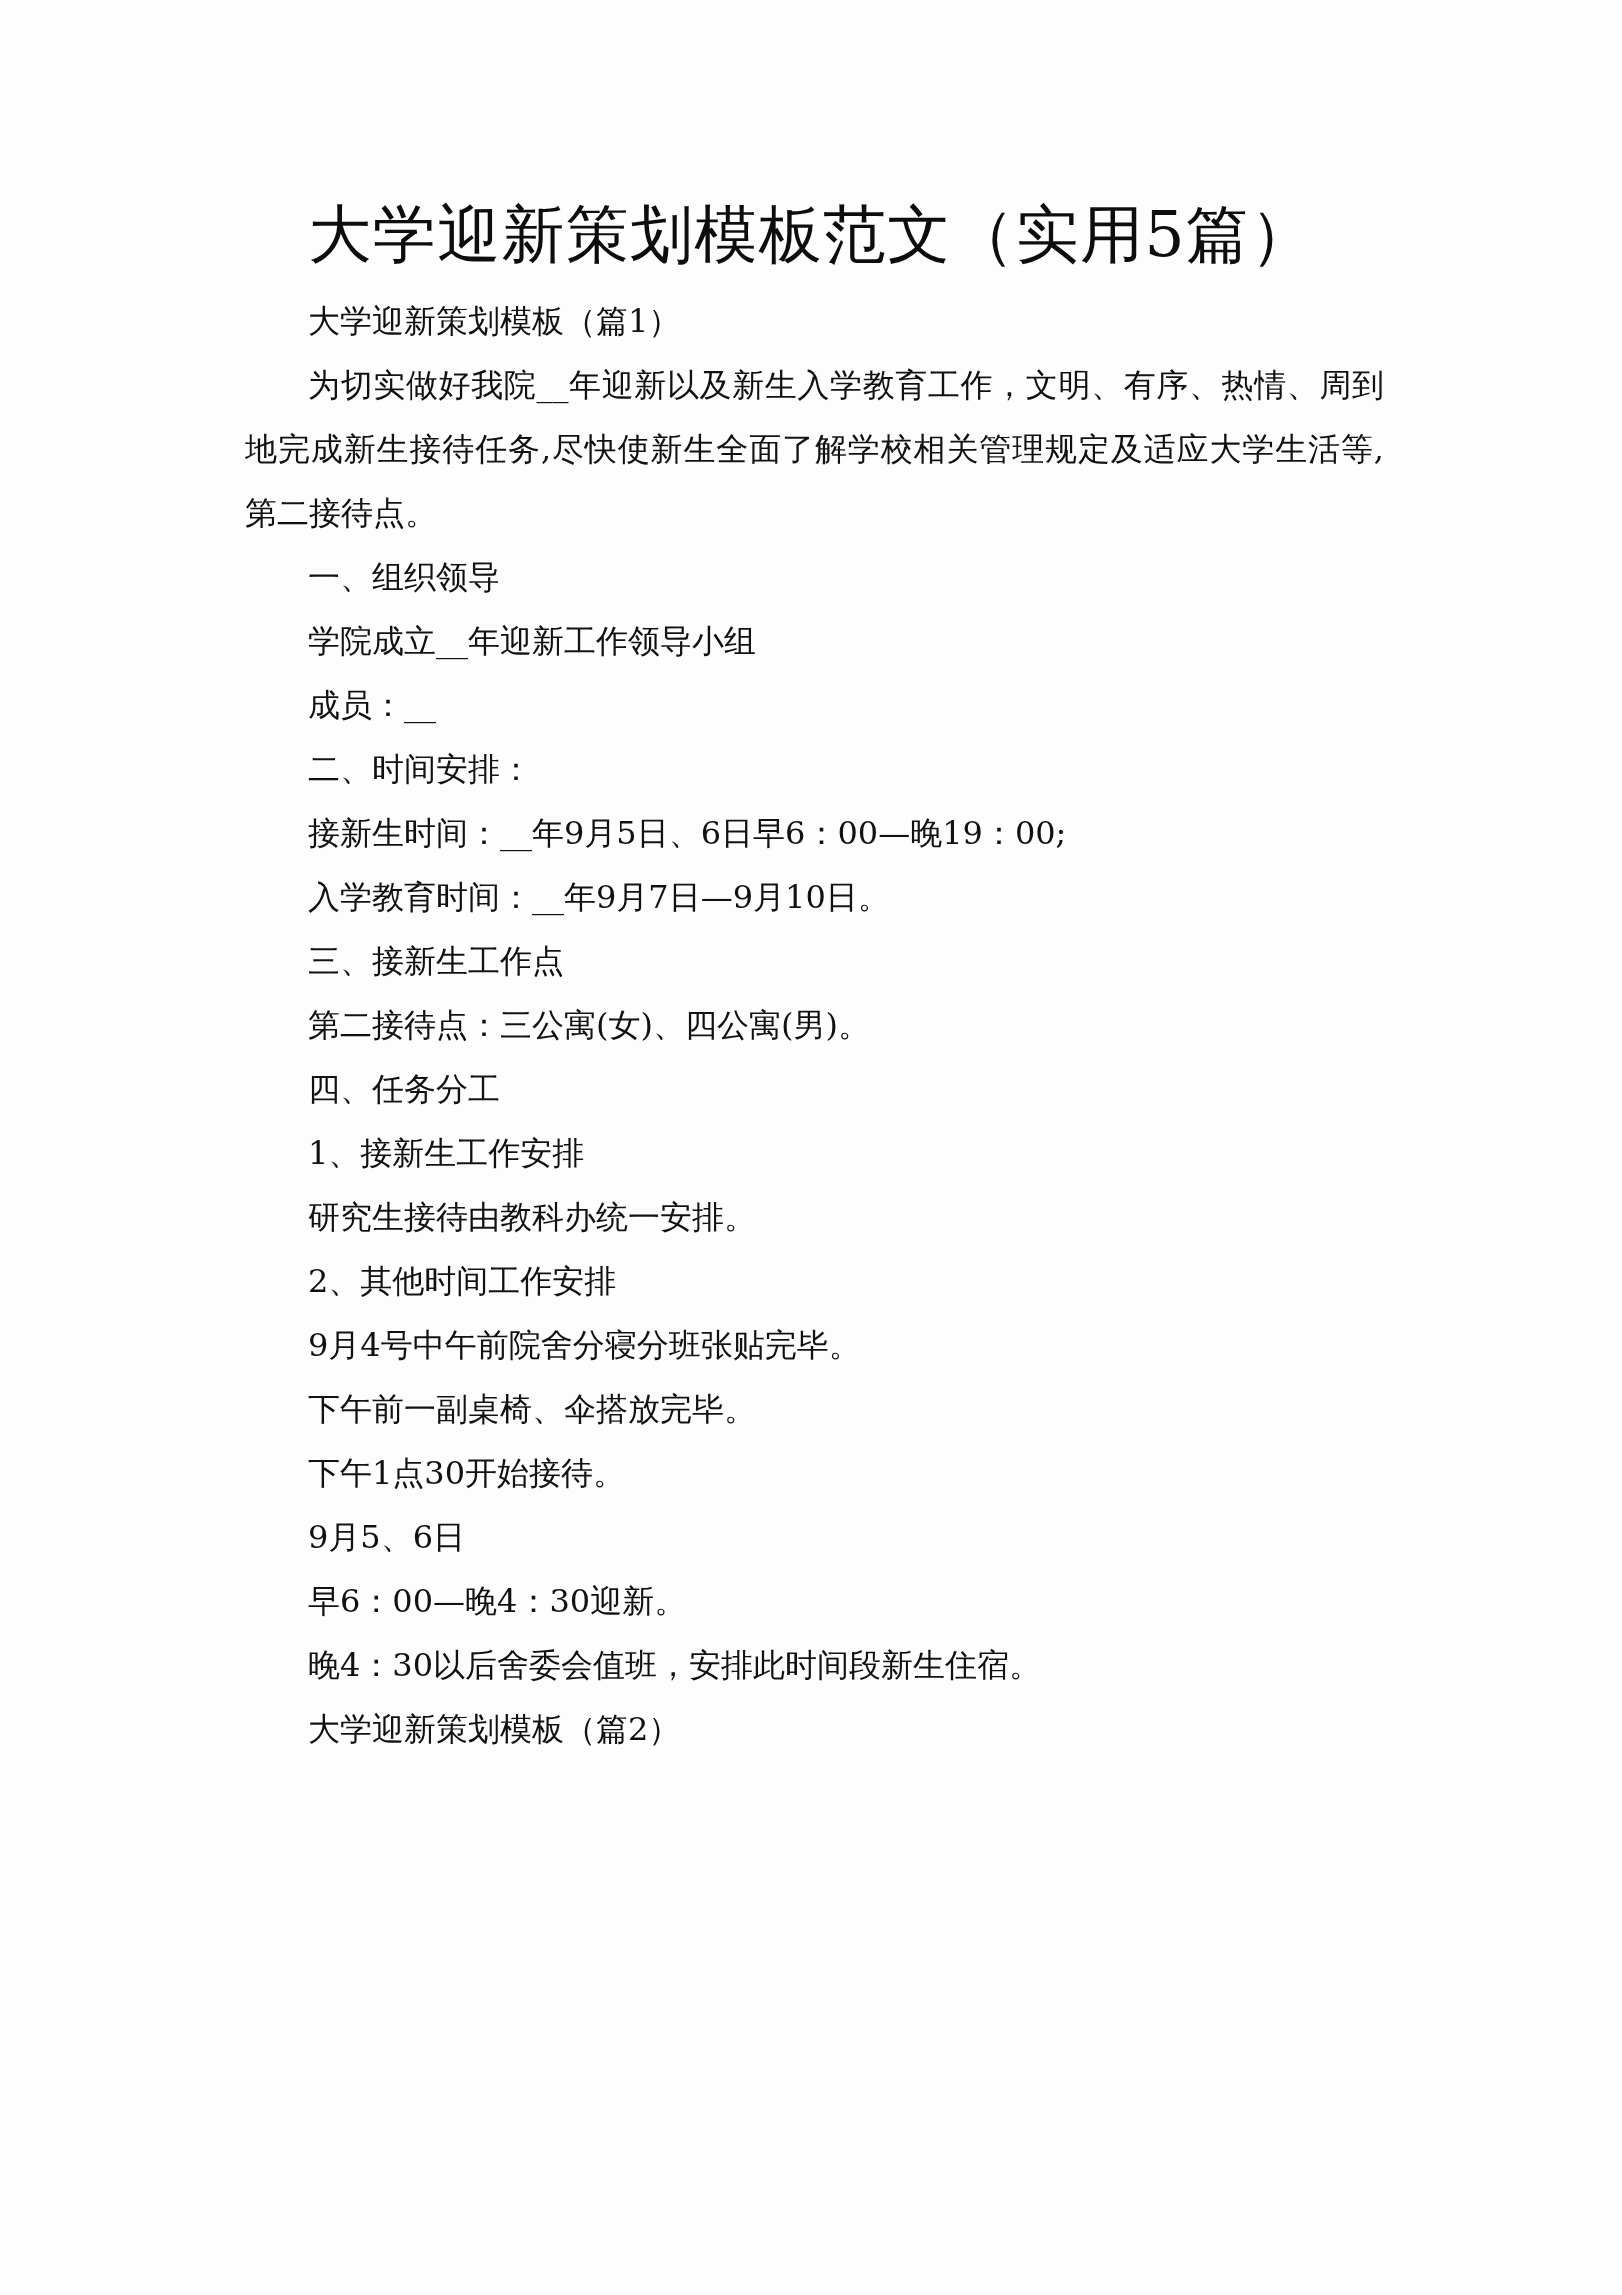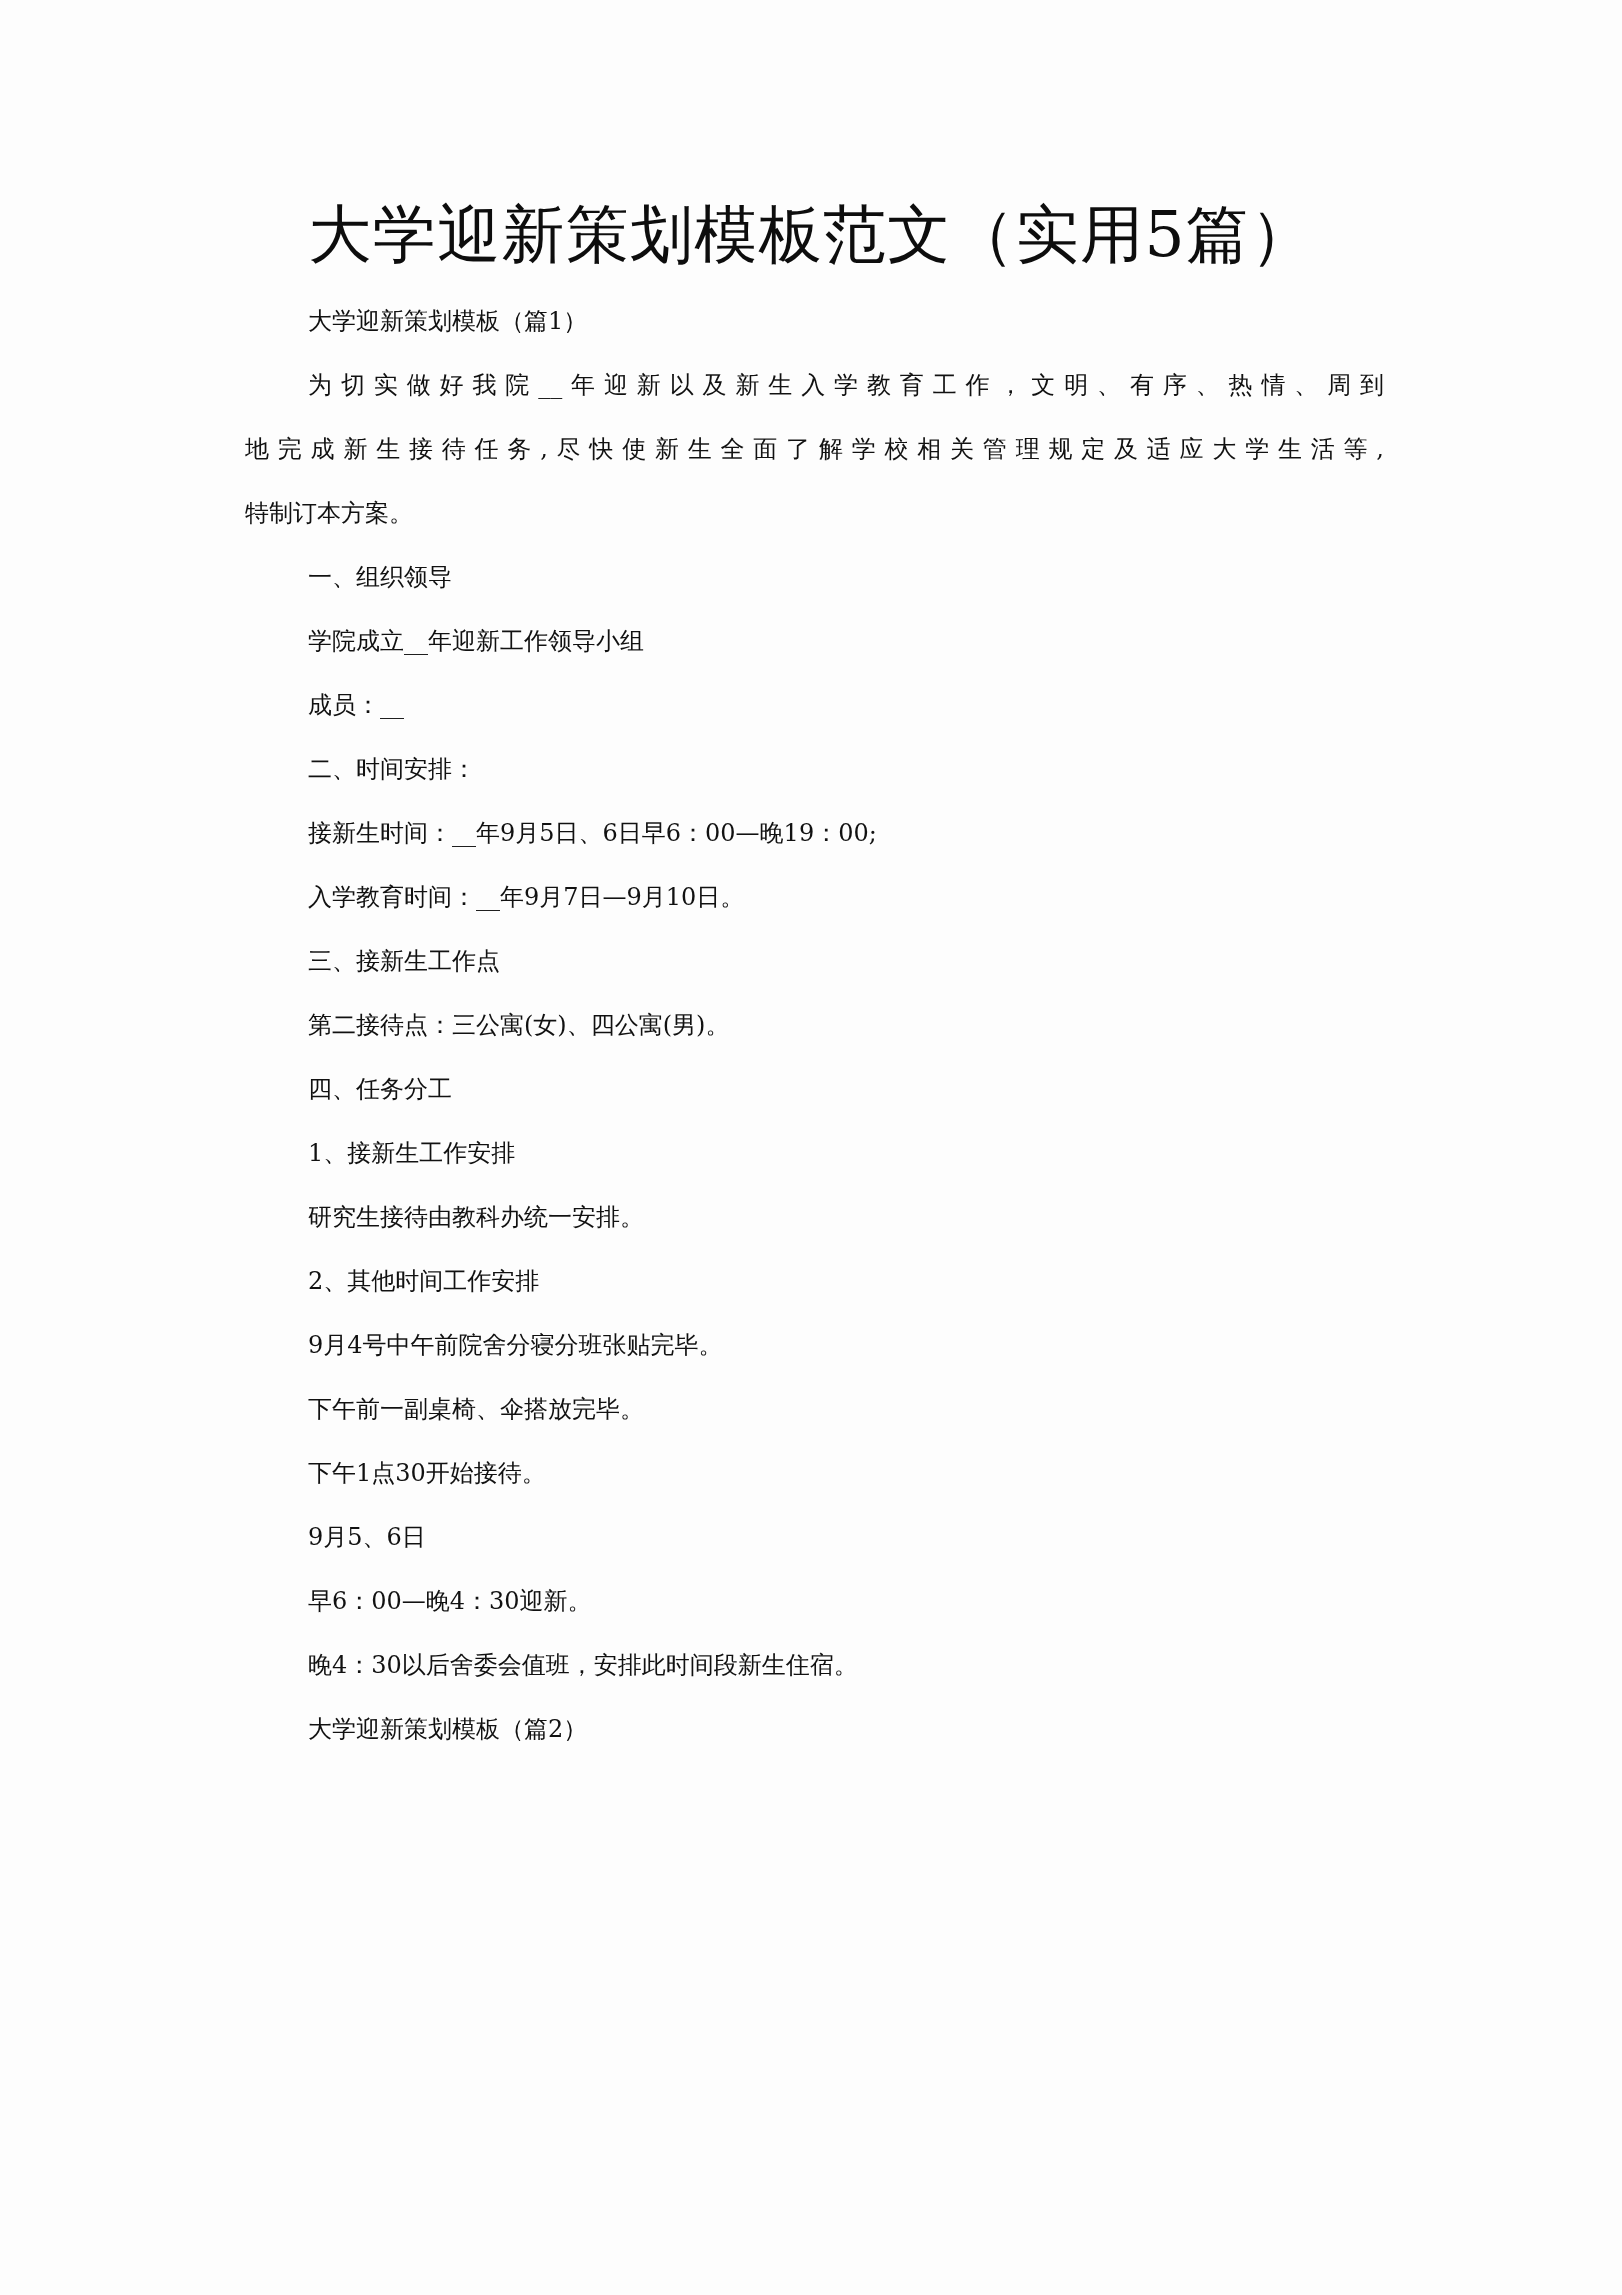--- a/index.html
+++ b/index.html
@@ -2,34 +2,34 @@
 <html style="font-size:10.5px"><head>
   <meta charset="utf-8">
   <style>
     html, body { margin: 0; padding: 0; background: #ffffff; }
     body { width: 1623px; height: 2295px; position: relative; overflow: hidden;
            font-family: "DejaVu Serif", "Liberation Serif", serif; color: #111111; }
     .page { position: absolute; left: 0; top: 0; width: 1623px; height: 2295px; background: #fdfdfd; }
     .title { position: absolute; left: 0; width: 1623px; top: 195px; text-align: center;
              font-size: 63px; line-height: 79px; letter-spacing: 1.3px; color: #0d0d0d; }
     .body { position: absolute; left: 245px; width: 1139px; top: 289px; }
-    .line { font-size: 24px; line-height: 64px; height: 64px; white-space: nowrap; overflow: visible; }
+    .line { font-size: 32px; line-height: 64px; height: 64px; white-space: nowrap; overflow: visible; }
     .indent { padding-left: 63px; }
     .justify { text-align: justify; text-align-last: justify; white-space: normal; }
   </style>
 </head>
 <body>
 
 <div class="page">
   <div class="title">大学迎新策划模板范文（实用5篇）</div>
   <div class="body" id="doc-body">
     <div class="line indent">大学迎新策划模板（篇1）</div>
     <div class="line indent justify">为切实做好我院__年迎新以及新生入学教育工作，文明、有序、热情、周到</div>
     <div class="line justify">地完成新生接待任务,尽快使新生全面了解学校相关管理规定及适应大学生活等,</div>
-    <div class="line">特制订本方案。</div>
+    <div class="line">第二接待点。</div>
     <div class="line indent">一、组织领导</div>
     <div class="line indent">学院成立__年迎新工作领导小组</div>
     <div class="line indent">成员：__</div>
     <div class="line indent">二、时间安排：</div>
     <div class="line indent">接新生时间：__年9月5日、6日早6：00—晚19：00;</div>
     <div class="line indent">入学教育时间：__年9月7日—9月10日。</div>
     <div class="line indent">三、接新生工作点</div>
     <div class="line indent">第二接待点：三公寓(女)、四公寓(男)。</div>
     <div class="line indent">四、任务分工</div>
     <div class="line indent">1、接新生工作安排</div>

